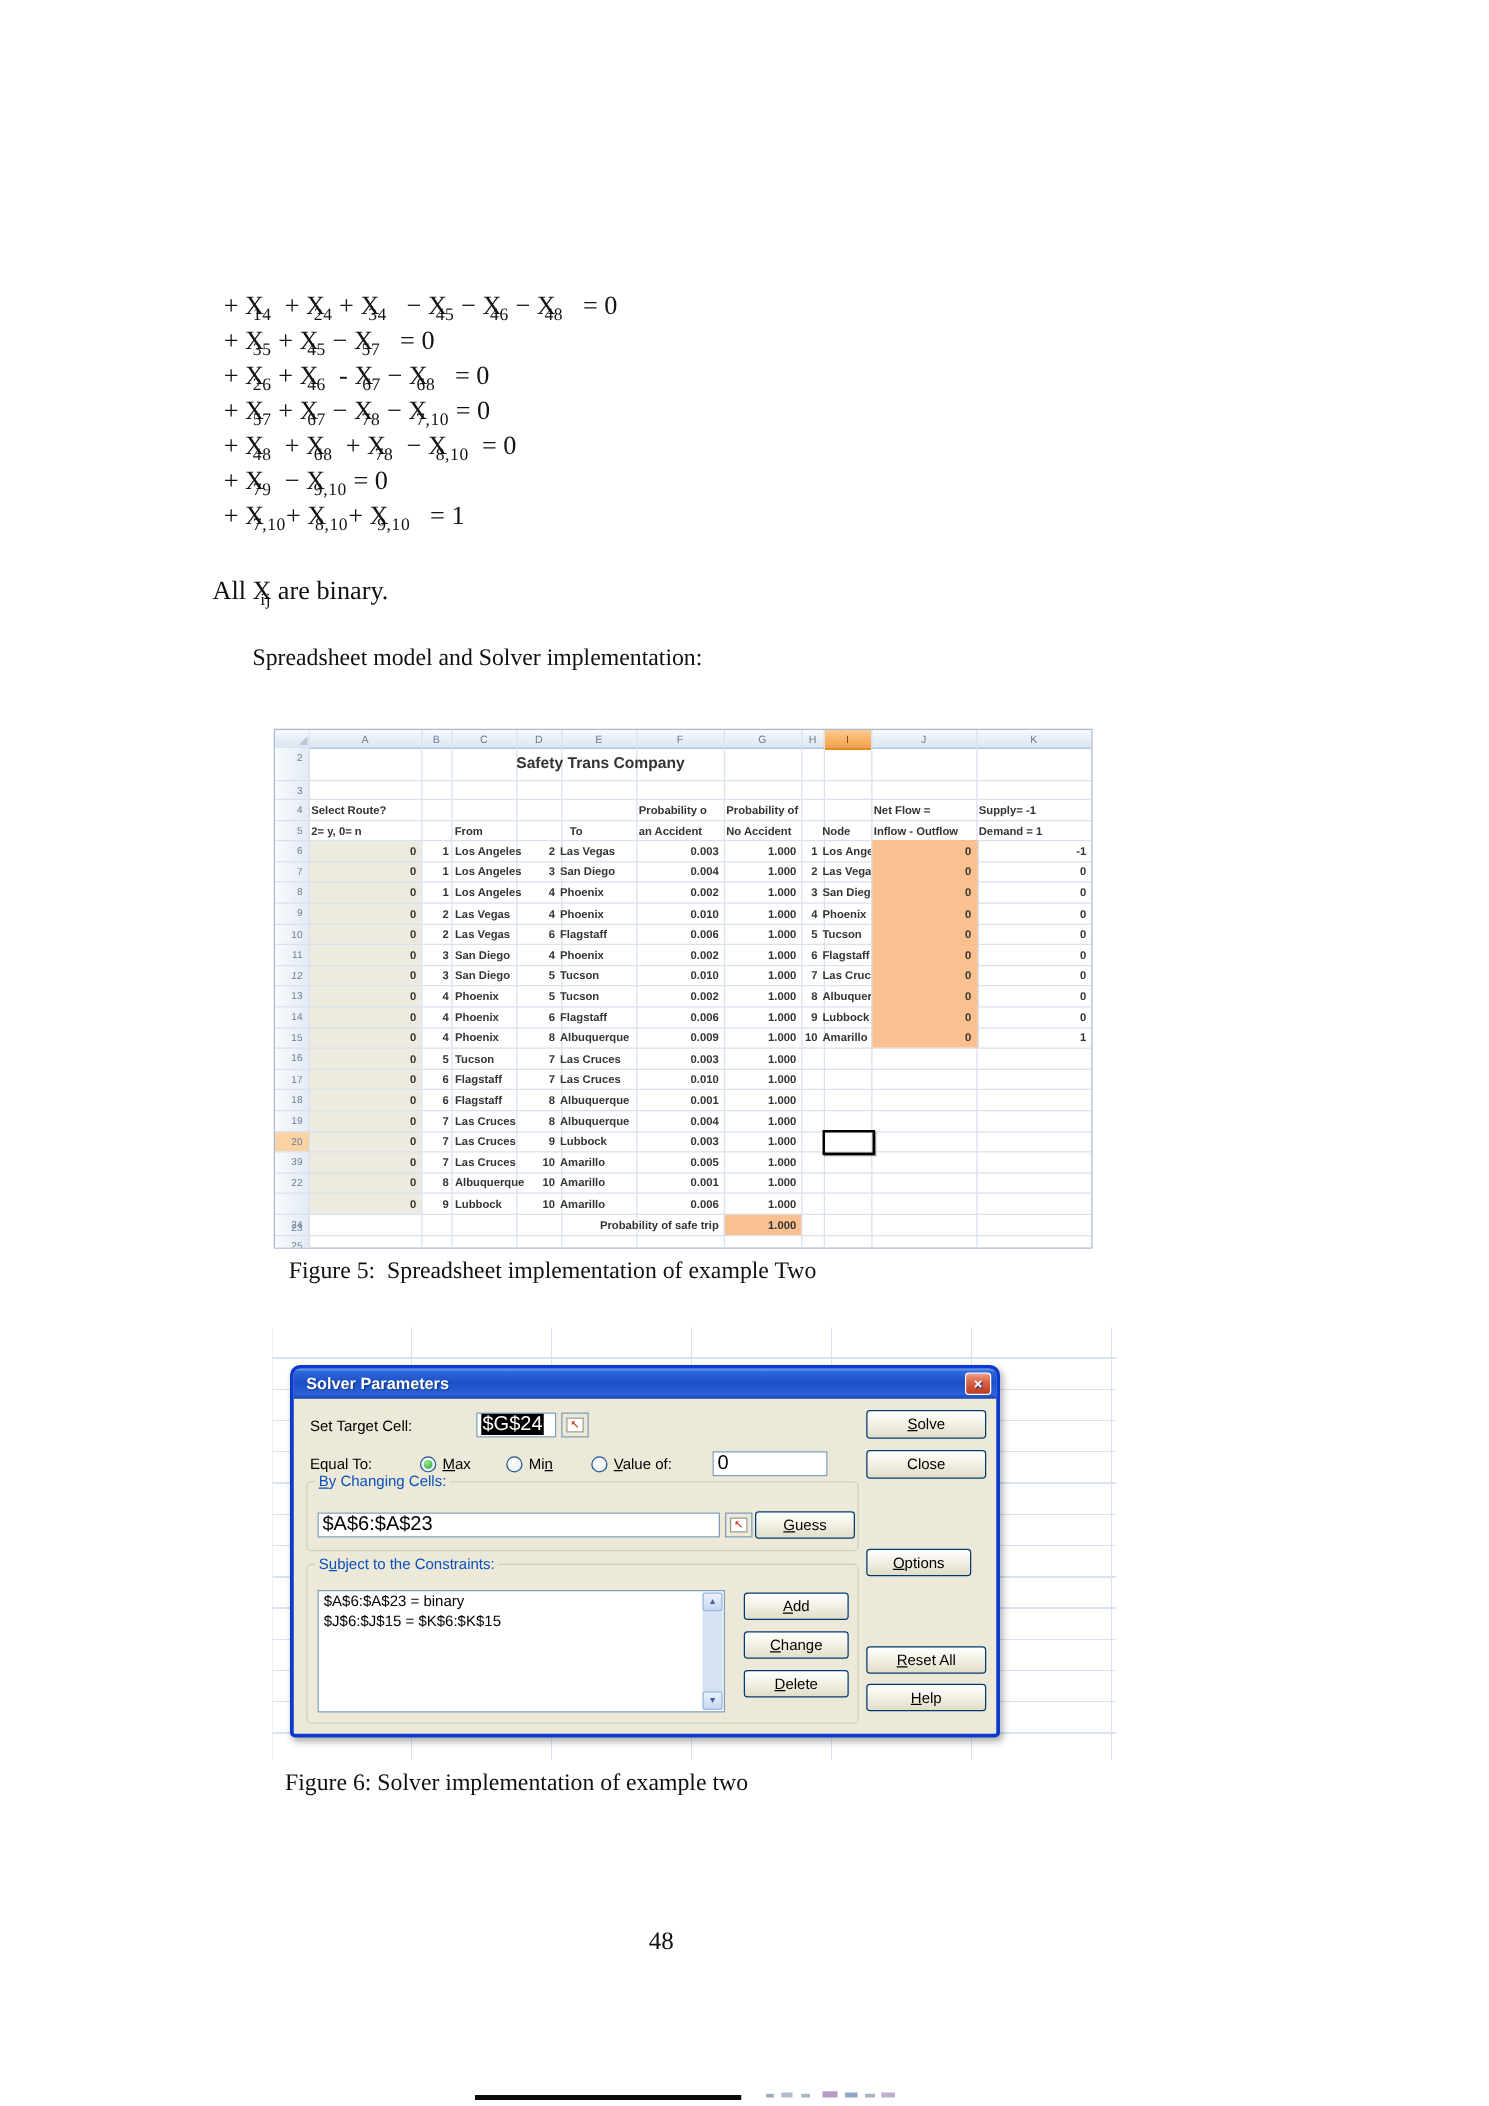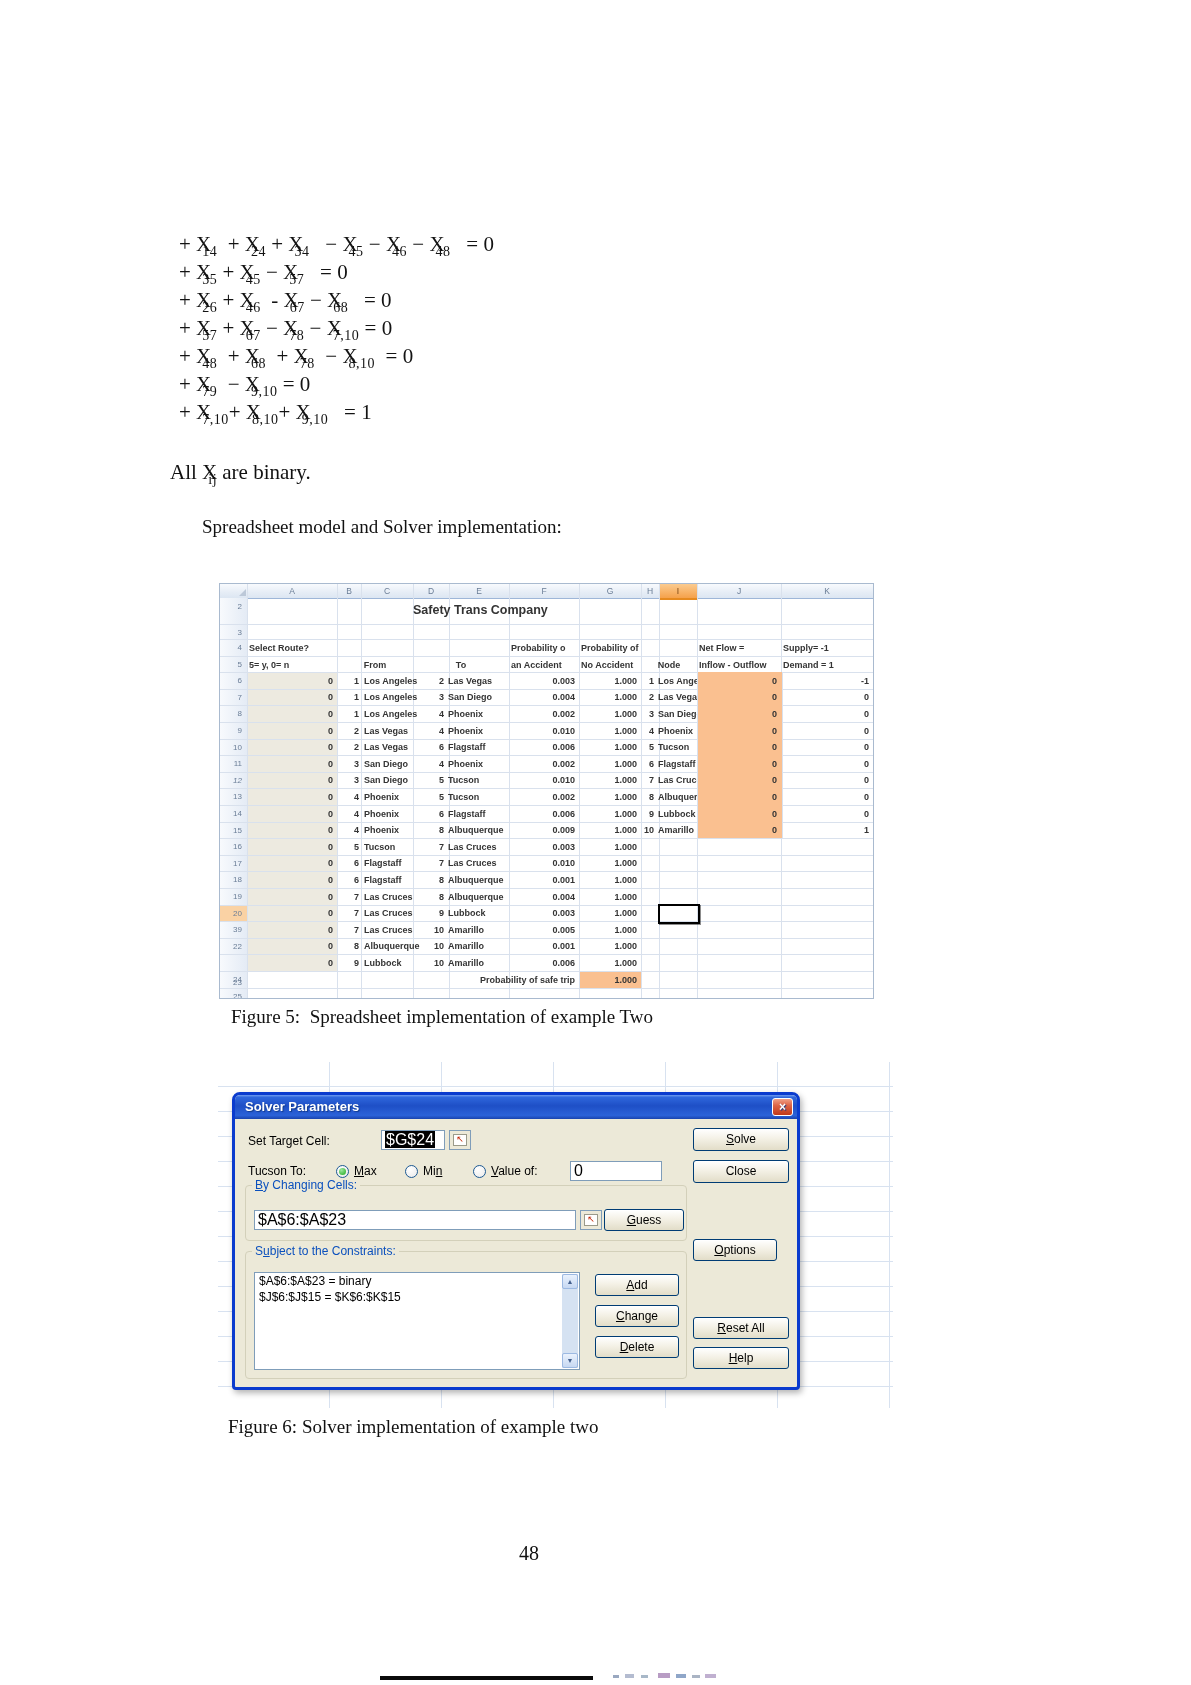--- a/index.html
+++ b/index.html
@@ -155,21 +155,21 @@
       <div class="c rn" style="left: 0px; top: 290.4px; width: 22px;">18</div>
       <div class="c rn" style="left: 0px; top: 307px; width: 22px;">19</div>
       <div class="c rn" style="left: 0px; top: 323.6px; width: 22px;">20</div>
       <div class="c rn" style="left: 0px; top: 340.2px; width: 22px;">39</div>
       <div class="c rn" style="left: 0px; top: 356.8px; width: 22px;">22</div>
       <div class="c rn" style="left: 0px; top: 393px; width: 22px;">23</div>
       <div class="c rn" style="left: 0px; top: 390px; width: 22px;">24</div>
       <div class="c rn" style="left: 0px; top: 406.6px; width: 22px;">25</div>
       <div class="c" style="left: 193px; top: 20px; height: 13px; font-size: 12.5px; color: rgb(51, 51, 51);">Safety Trans Company</div>
       <div class="c" style="left: 29px; top: 58px; height: 13px;">Select Route?</div>
-      <div class="c" style="left: 29px; top: 74.6px; height: 13px;">5= y, 0= n</div>
+      <div class="c" style="left: 29px; top: 74.6px; height: 13px;">2= y, 0= n</div>
       <div class="c" style="left: 117px; top: 74.6px; width: 76px; height: 13px; text-align: center;">From</div>
       <div class="c" style="left: 193px; top: 74.6px; width: 96px; height: 13px; text-align: center;">To</div>
       <div class="c" style="left: 291px; top: 58px; height: 13px;">Probability o</div>
       <div class="c" style="left: 291px; top: 74.6px; height: 13px;">an Accident</div>
       <div class="c" style="left: 361px; top: 58px; height: 13px;">Probability of</div>
       <div class="c" style="left: 361px; top: 74.6px; height: 13px;">No Accident</div>
       <div class="c" style="left: 421px; top: 74.6px; width: 56px; height: 13px; text-align: center;">Node</div>
       <div class="c" style="left: 479px; top: 58px; height: 13px;">Net Flow =</div>
       <div class="c" style="left: 479px; top: 74.6px; height: 13px;">Inflow - Outflow</div>
       <div class="c" style="left: 563px; top: 58px; height: 13px;">Supply= -1</div>
@@ -354,21 +354,21 @@
     <div class="dlg-title">
       <span>Solver Parameters</span>
       <span class="xbtn">×</span>
     </div>
     <div class="dlg-body">
       <span class="lbl" style="left:13px;top:15px;">Set Target Cell:</span>
       <span class="txt" style="left:146px;top:11px;width:64px;height:20px;"><span class="selmark">$G$24</span></span>
       <span class="pick" style="left:214px;top:11px;width:22px;height:20px;"><span>↖</span></span>
       <span class="btn" style="left:458px;top:9px;width:96px;height:23px;line-height:21px;"><u>S</u>olve</span>
 
-      <span class="lbl" style="left:13px;top:45px;">Tucson To:</span>
+      <span class="lbl" style="left:13px;top:45px;">Equal To:</span>
       <span class="rad on" style="left:101px;top:46px;"></span>
       <span class="lbl" style="left:119px;top:45px;"><u>M</u>ax</span>
       <span class="rad" style="left:170px;top:46px;"></span>
       <span class="lbl" style="left:188px;top:45px;">Mi<u>n</u></span>
       <span class="rad" style="left:238px;top:46px;"></span>
       <span class="lbl" style="left:256px;top:45px;"><u>V</u>alue of:</span>
       <span class="txt" style="left:335px;top:42px;width:92px;height:20px;">0</span>
       <span class="btn" style="left:458px;top:41px;width:96px;height:23px;line-height:21px;">Close</span>
 
       <div class="grp" style="left:10px;top:66px;width:442px;height:56px;">

